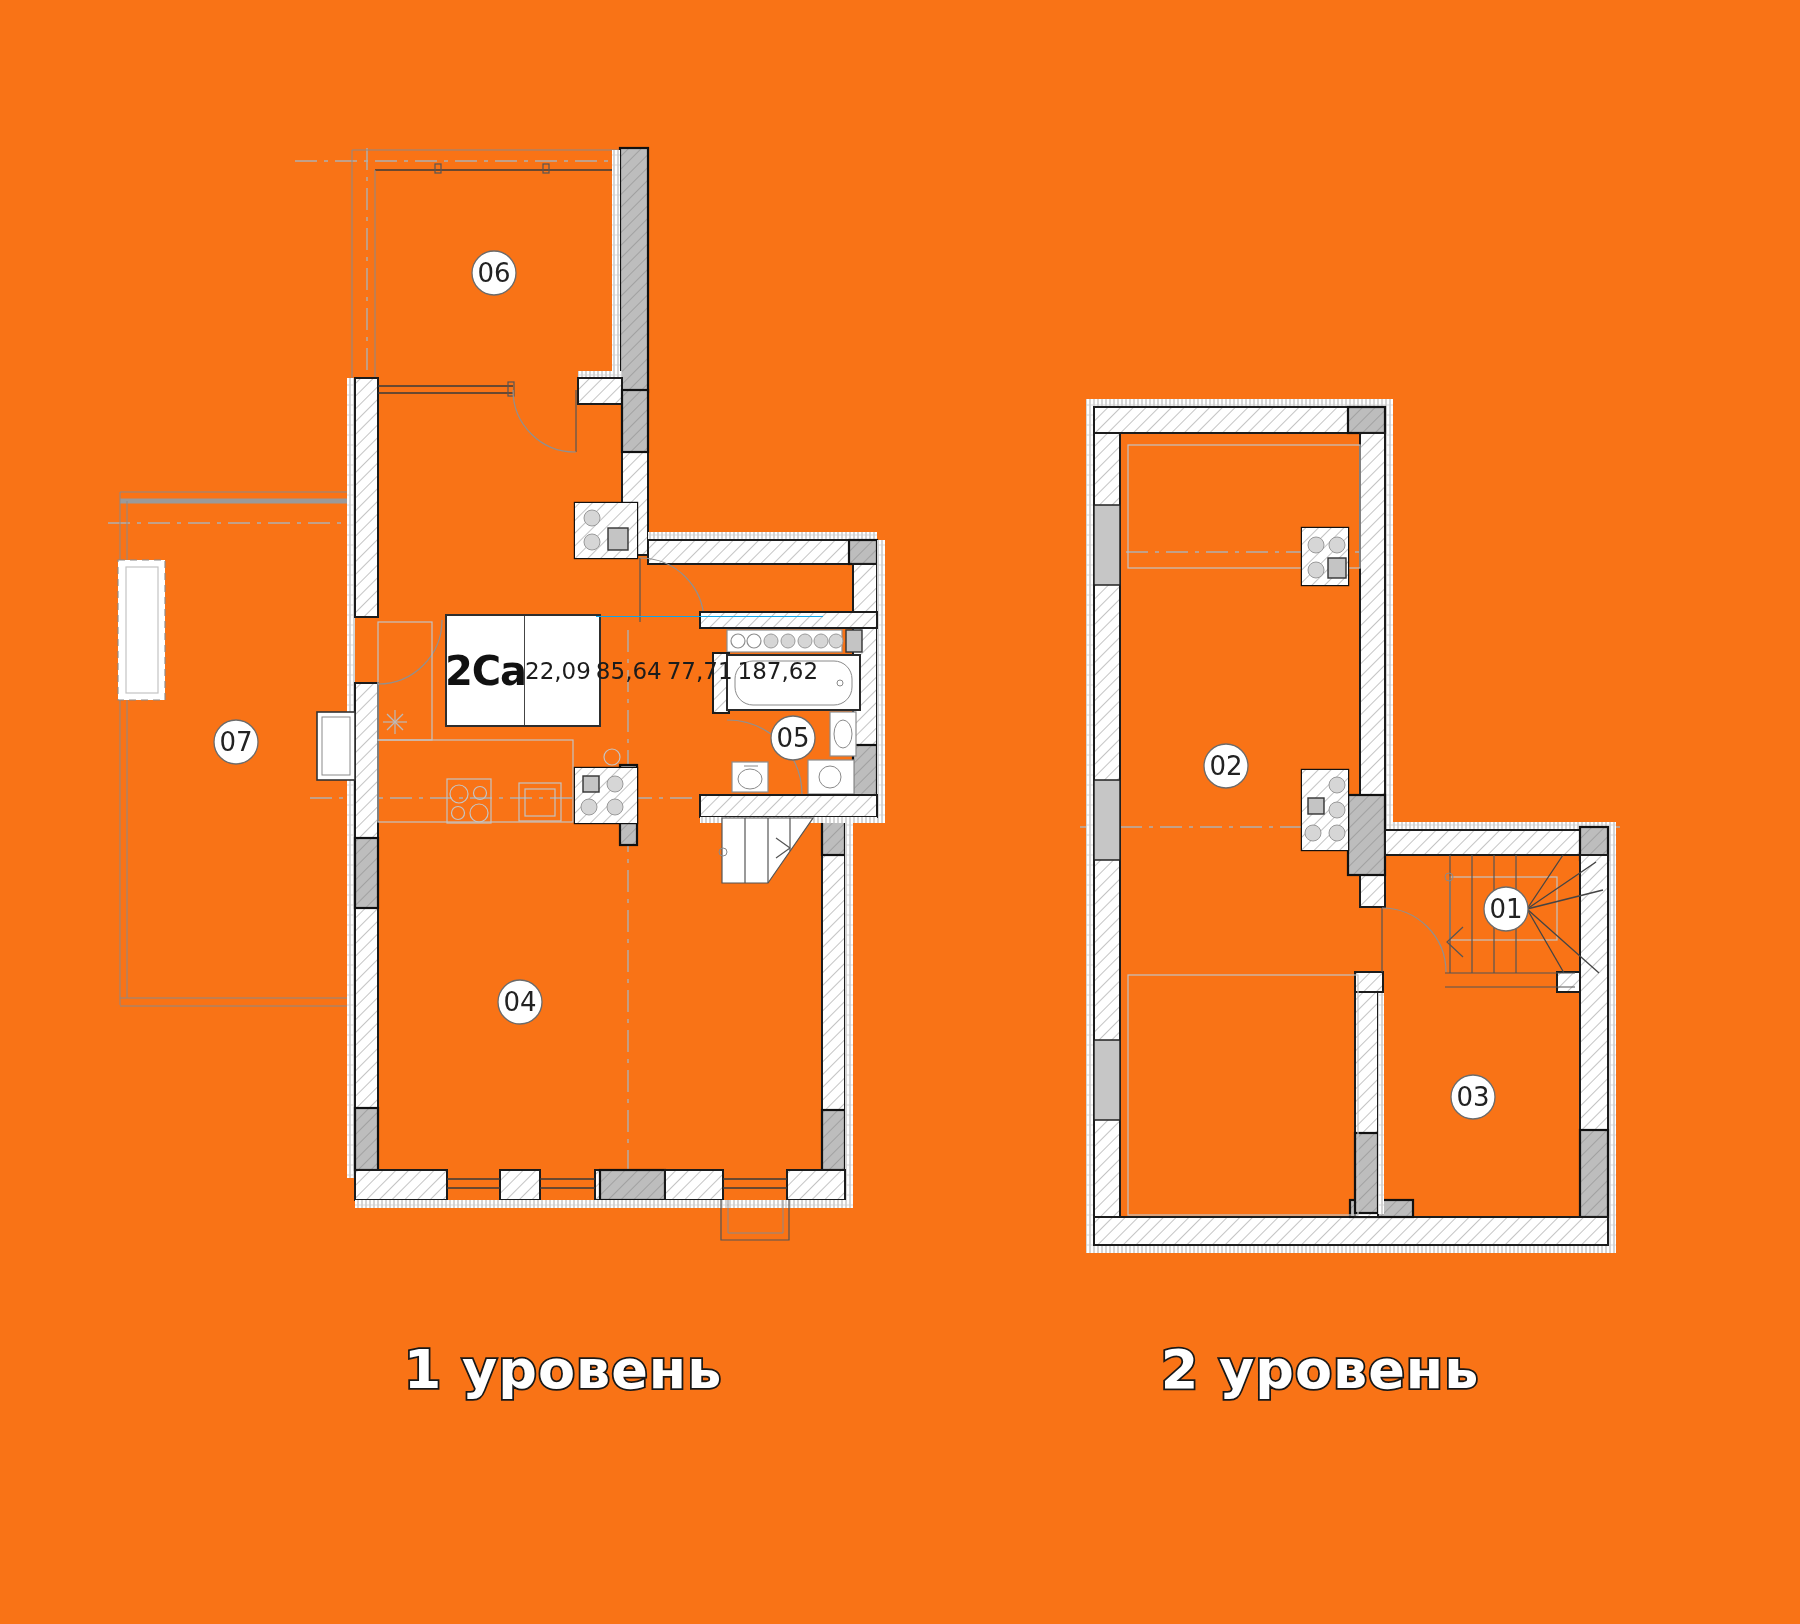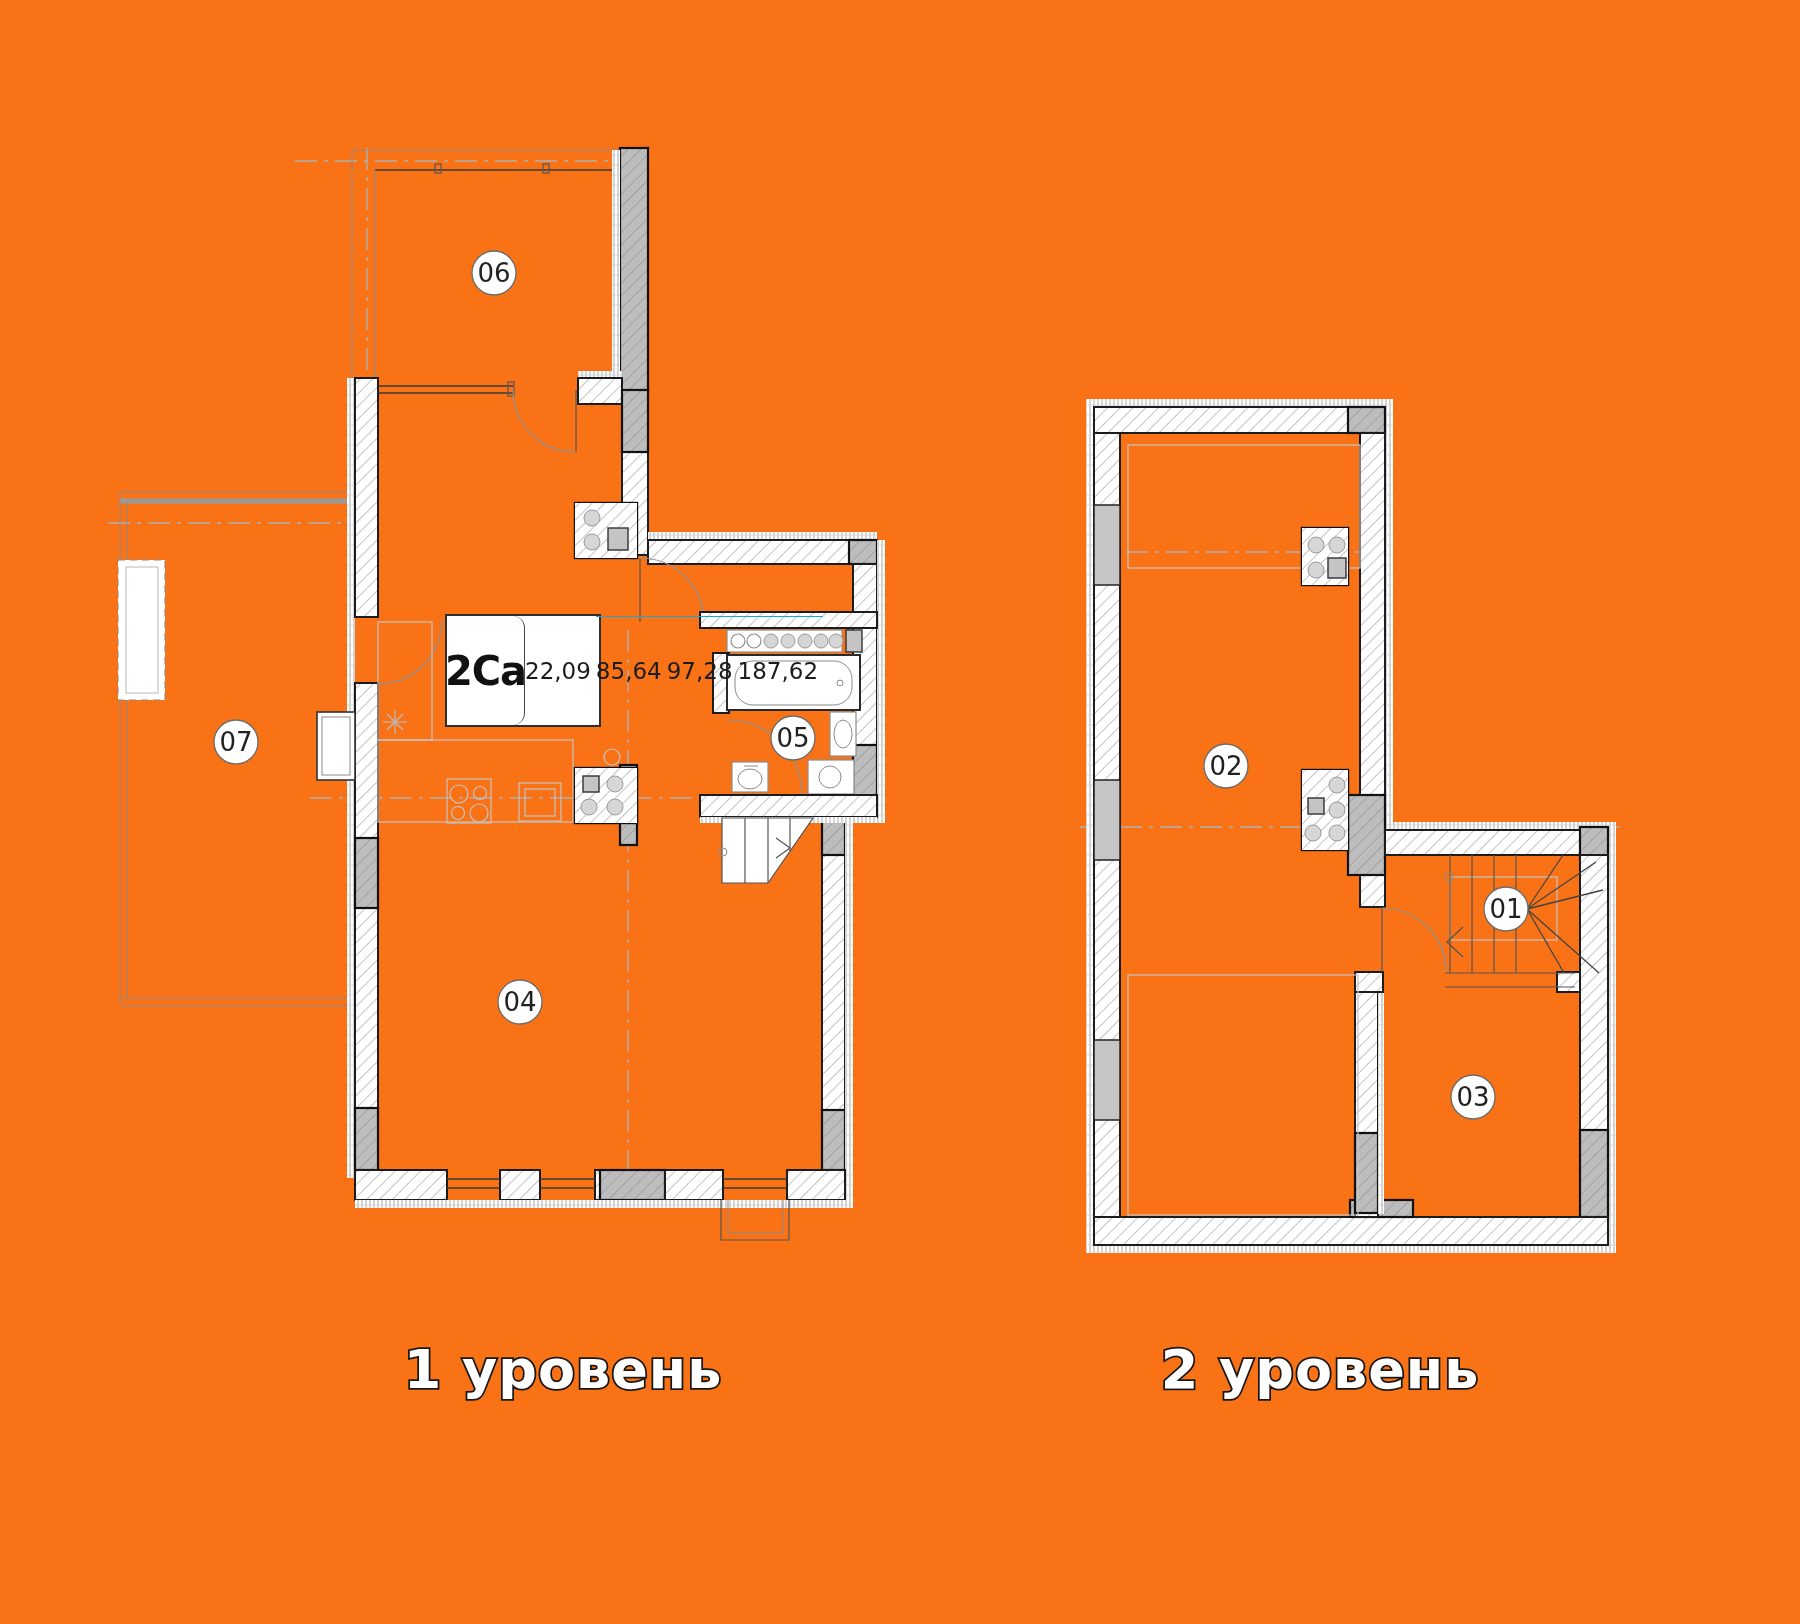--- a/index.html
+++ b/index.html
@@ -25,21 +25,21 @@
   .label-circle{fill:#fff;stroke:#6b6b6b;stroke-width:1.3;}
   .label-text{font:26px "DejaVu Sans",sans-serif;fill:#222;text-anchor:middle;}
   .caption-text{font:700 54px "DejaVu Sans",sans-serif;fill:#fff;stroke:#181818;
                 stroke-width:3.6;paint-order:stroke;text-anchor:middle;letter-spacing:1px;}
 
   
   .info-table{position:absolute;left:445px;top:614px;width:156px;height:113px;
               display:flex;border:2px solid #2e2e2e;background:#fff;box-sizing:border-box;}
   .type-cell{width:78px;display:flex;align-items:center;justify-content:center;
              font:700 40px "DejaVu Sans",sans-serif;color:#111;letter-spacing:-1px;
-             border-right:1px solid #444;box-sizing:border-box;border-radius:12px;}
+             border-right:1px solid #444;box-sizing:border-box;}
   .areas{flex:1;display:flex;flex-direction:row;}
   .area-row{flex:1;display:flex;align-items:center;justify-content:flex-end;
             padding-right:5px;font:23px "DejaVu Sans",sans-serif;color:#1c1c1c;
             border-top:1px solid #0ea5e9;box-sizing:border-box;}
   .area-row:first-child{border-top:none;}
 </style>
 </head>
 <body>
 
 <div class="canvas">
@@ -362,18 +362,18 @@
 
   <text class="caption-text" x="563" y="1388">1 уровень</text>
   <text class="caption-text" x="1320" y="1388">2 уровень</text>
 </svg>
 
 <div class="info-table">
   <div class="type-cell">2Ca</div>
   <div class="areas">
     <div class="area-row">22,09</div>
     <div class="area-row">85,64</div>
-    <div class="area-row">97,28</div>
+    <div class="area-row">77,71</div>
     <div class="area-row">187,62</div>
   </div>
 </div>
 
 </div>
 
 </body></html>

